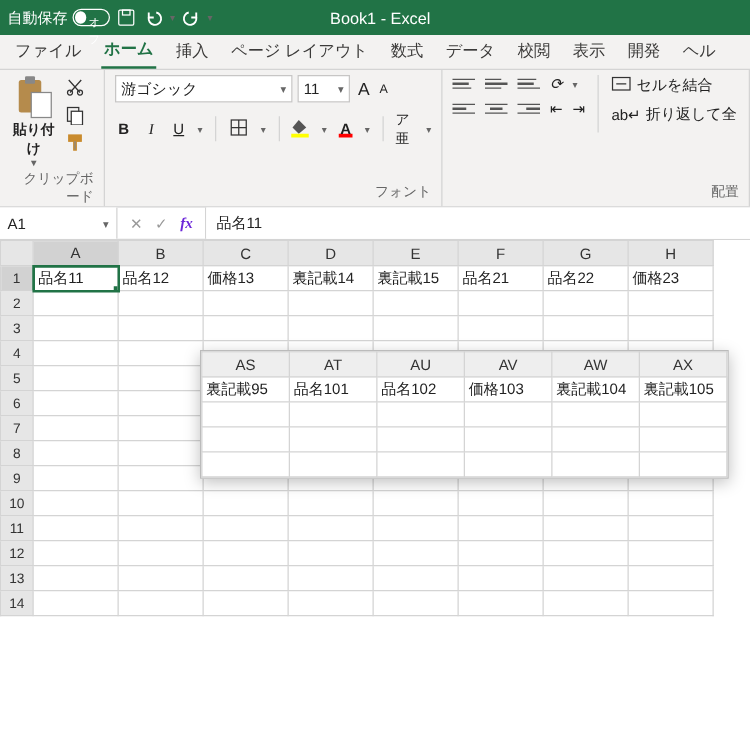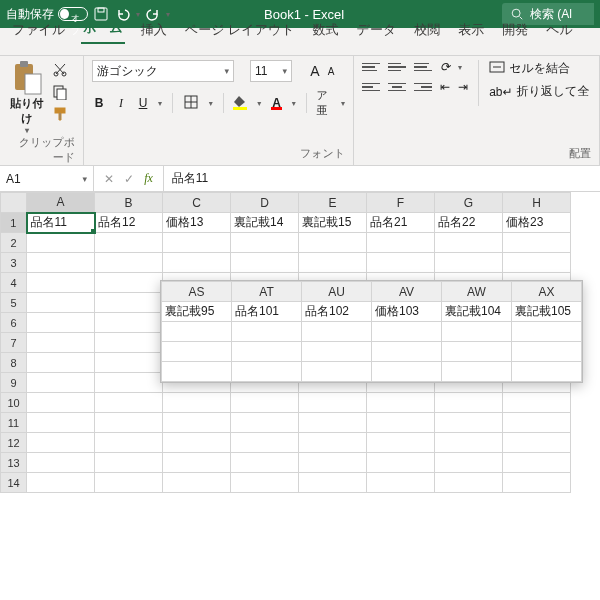--- a/index.html
+++ b/index.html
@@ -6,34 +6,34 @@
   body { width: 600px; height: 600px; overflow: hidden; background: #fff; font-size: 12px; color: #222; }
   .titlebar { height: 28px; background: #217346; color: #fff; display: flex; align-items: center; gap: 4px; padding: 0 6px; }
   .titlebar .autosave { display: flex; align-items: center; gap: 4px; }
   .toggle { width: 30px; height: 14px; border: 1px solid #fff; border-radius: 8px; position: relative; display: inline-flex; align-items: center; }
   .toggle .knob { width: 10px; height: 10px; background: #fff; border-radius: 50%; margin-left: 1px; }
   .toggle .off { font-size: 9px; margin-left: 2px; margin-top: 22px; }
   .qat-icon { width: 18px; height: 18px; display: inline-flex; align-items: center; justify-content: center; }
   .qat-icon svg { stroke: #fff; fill: none; }
   .titlebar .doc { flex: 0 0 auto; margin-left: 90px; font-size: 13px; }
   .titlebar .search { margin-left: auto; background: #3f8a63; height: 22px; width: 92px; display: flex; align-items: center; gap: 6px; padding-left: 8px; border-top-left-radius: 3px; border-bottom-left-radius: 3px; }
-  .tabs { height: 28px; display: flex; align-items: flex-end; gap: 14px; padding: 11px 10px; border-bottom: 1px solid #d4d4d4; background: #f3f2f1; }
+  .tabs { height: 28px; display: flex; align-items: flex-end; gap: 14px; padding: 0 10px; border-bottom: 1px solid #d4d4d4; background: #f3f2f1; }
   .tab { padding: 6px 2px 5px; font-size: 13px; color: #3b3a39; cursor: default; }
   .tab.active { color: #217346; border-bottom: 2px solid #217346; font-weight: 600; }
   .ribbon { height: 110px; background: #f3f2f1; border-bottom: 1px solid #d4d4d4; display: flex; }
   .group { border-right: 1px solid #d4d4d4; padding: 4px 8px 2px; display: flex; flex-direction: column; justify-content: space-between; }
   .group-label { text-align: right; font-size: 11px; color: #666; padding-bottom: 2px;}
   .clip { width: 84px; }
   .paste { display: flex; gap: 6px; }
   .paste-btn { width: 38px; text-align: center; font-weight: bold; }
   .paste-btn .big-icon { width: 32px; height: 36px; margin: 0 auto; }
   .side-icons { display: flex; flex-direction: column; gap: 6px; padding-top: 2px;}
   .side-icons .mini { width: 18px; height: 16px; }
   .font-grp { width: 270px; }
-  .font-top { display: flex; align-items: center; gap: 16px; margin-bottom: 6px;}
+  .font-top { display: flex; align-items: center; gap: 4px; margin-bottom: 6px;}
   .combo { height: 22px; border: 1px solid #c7c6c5; background: #fff; display: flex; align-items: center; padding: 0 4px; justify-content: space-between; }
   .combo .dd { font-size: 9px; color: #666; }
   .font-name { width: 142px; }
   .font-size { width: 42px; }
   .aa { display: flex; align-items: center; gap: 2px; }
   .font-bot { display: flex; align-items: center; gap: 10px; }
   .btnrow { display: flex; align-items: center; gap: 8px; }
   .fbtn { min-width: 14px; text-align: center; }
   .fbtn.bold { font-weight: 700; }
   .fbtn.italic { font-style: italic; font-family: serif; }
@@ -47,21 +47,21 @@
   .al-row { display: flex; gap: 8px; align-items: center;}
   .al-ic { width: 18px; height: 14px; display: inline-flex; flex-direction: column; justify-content: center; gap: 2px;}
   .al-ic span { height: 1.5px; background: #555; }
   .align-wrap { display: flex; gap: 10px; }
   .wrap-col { display:flex; flex-direction:column; gap:6px; font-size:12px; }
   .wrap-item { display:flex; align-items:center; gap:4px; }
   .namebox-row { height: 26px; border-bottom: 1px solid #d4d4d4; display: flex; align-items: stretch; }
   .namebox { width: 94px; border-right: 1px solid #d4d4d4; display: flex; align-items: center; padding: 12px 6px; justify-content: space-between; background:#fff;}
   .namebox .dd { font-size: 9px; color: #666; }
   .fx-icons { display: flex; align-items: center; gap: 10px; padding: 0 10px; color: #999; border-right: 1px solid #d4d4d4;}
-  .fx-icons .fx { font-style: italic; font-family: serif; color: #4d7c0f; }
+  .fx-icons .fx { font-style: italic; font-family: serif; color: #6d28d9; font-weight: bold; }
   .formula { flex:1; display:flex; align-items:center; padding: 0 8px; background:#fff;}
   .sheet { position: relative; }
   .grid { border-collapse: collapse; table-layout: fixed; }
   .grid th, .grid td { border: 1px solid #d4d4d4; font-weight: 400; }
   .grid th { background: #e6e6e6; height: 20px; font-size: 12px; color: #333; }
   .grid .rowhdr { width: 26px; background: #e6e6e6; text-align: center; font-size: 11px; color: #333;}
   .grid td { height: 20px; width: 68px; padding: 0 3px; font-size: 12px; overflow: hidden; white-space: nowrap; }
   .corner { background: #e6e6e6; }
   .grid th.selcol { background: #d2d2d2; border-bottom: 2px solid #217346;}
   .grid .rowhdr.selrow { background: #d2d2d2; border-right: 2px solid #217346;}
@@ -97,27 +97,20 @@
   </span>
   <span class="tri">▾</span>
   <span class="qat-icon">
     <svg width="16" height="16" viewBox="0 0 16 16">
         <path d="M6 4 A5 5 0 1 0 12 8" stroke-width="1.5"></path>
         <path d="M12 4 L12 8 L8 8" stroke-width="1.5"></path>
       </svg>
   </span>
   <span class="tri">▾</span>
   <div class="doc">Book1  -  Excel</div>
-  <div class="search">
-    <svg width="14" height="14" viewBox="0 0 16 16" stroke="#fff" fill="none">
-        <circle cx="7" cy="7" r="4.5"></circle>
-        <path d="M11 11 L14 14"></path>
-      </svg>
-    <span>検索 (Al</span>
-  </div>
 </div>
 
 <div class="tabs">
   <div class="tab">ファイル</div>
   <div class="tab active">ホーム</div>
   <div class="tab">挿入</div>
   <div class="tab">ページ レイアウト</div>
   <div class="tab">数式</div>
   <div class="tab">データ</div>
   <div class="tab">校閲</div>

